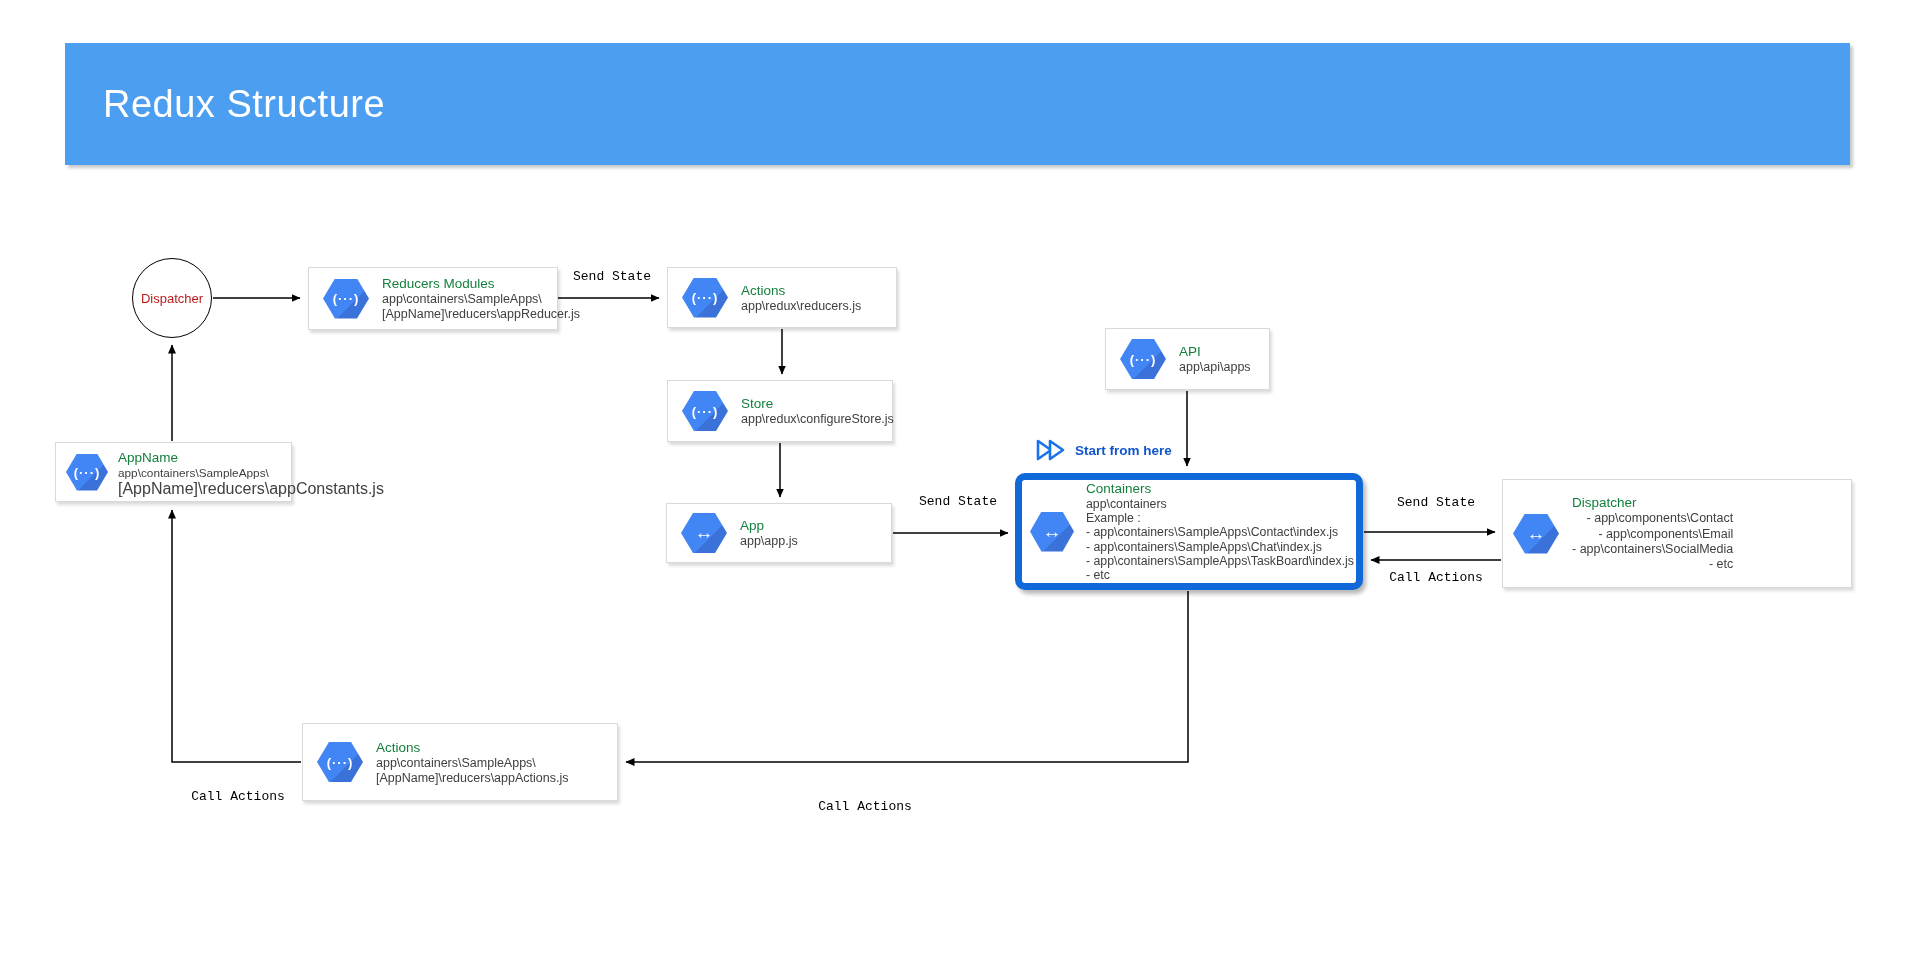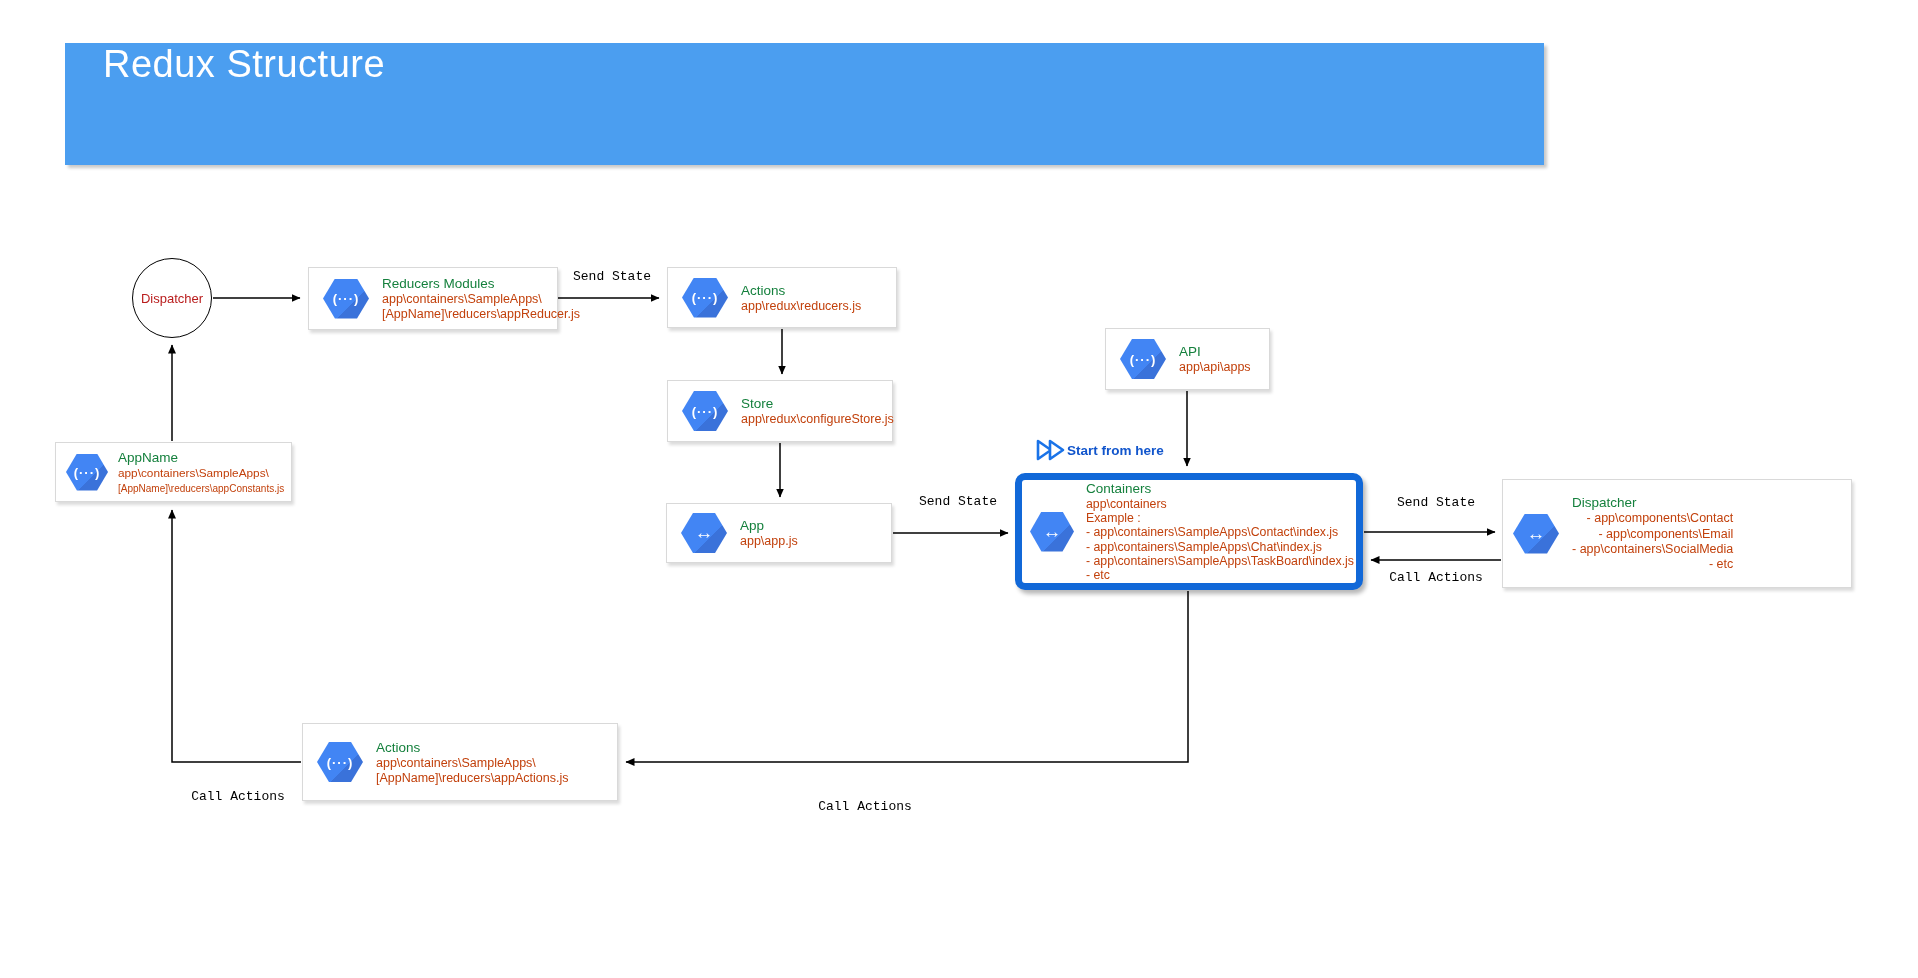--- a/index.html
+++ b/index.html
@@ -2,38 +2,38 @@
 <html><head>
 <meta charset="utf-8">
 <style>
   html,body{margin:0;padding:0;}
   body{
     width:1918px;height:978px;position:relative;background:#ffffff;
     font-family:"Liberation Sans","DejaVu Sans",sans-serif;overflow:hidden;
   }
   
   .banner{
-    position:absolute;left:65px;top:43px;width:1479px;height:122px;
-    background:#4B9EF0;display:flex;align-items:flex-start;
+    position:absolute;left:65px;top:43px;width:1785px;height:122px;
+    background:#4B9EF0;display:flex;align-items:center;
     box-shadow:3px 3px 3px #c9c9c9;
   }
   .banner h1{
     margin:0 0 0 38px;color:#ffffff;font-size:38px;font-weight:500;letter-spacing:0.5px;
   }
   
   svg.edges{position:absolute;left:0;top:0;pointer-events:none;}
   svg.edges line, svg.edges polyline{stroke:#000;stroke-width:1.5;fill:none;}
   
   .node{
     position:absolute;background:#ffffff;border:1px solid #d9d9d9;
     box-shadow:2px 3px 3px rgba(0,0,0,0.14);
     display:flex;align-items:center;gap:13px;padding-left:14px;box-sizing:border-box;
   }
   .node-title{font-size:13.5px;color:#15803d;line-height:17px;}
-  .node-sub{font-size:12.5px;color:#c2410c;line-height:15px;}
+  .node-sub{font-size:12.5px;color:#404040;line-height:15px;}
   
   .hex{
     width:46px;height:40px;flex:0 0 46px;
     clip-path:polygon(26% 0,74% 0,100% 50%,74% 100%,26% 100%,0 50%);
     background:linear-gradient(315deg,#3A72DA 38%,#4285F4 38%);
     display:flex;align-items:center;justify-content:center;color:#fff;
   }
   .hex .g-code{font-size:13px;font-weight:bold;letter-spacing:1px;}
   .hex .g-comp{font-size:19px;font-weight:bold;}
   
@@ -52,21 +52,21 @@
   .containers-outer .hex{width:44px;height:40px;flex:0 0 44px;}
   .containers-text .node-title{font-size:13.5px;line-height:16px;}
   .containers-text .node-sub{font-size:12.3px;line-height:14.3px;}
   
   .components-text .node-sub{font-size:12.5px;line-height:15.3px;text-align:right;}
   
   .edge-label{
     position:absolute;transform:translateX(-50%);font-size:13px;color:#000;white-space:nowrap;font-family:Liberation Mono, monospace;
   }
   
-  .start-callout{position:absolute;left:1035px;top:438px;display:flex;align-items:center;}
+  .start-callout{position:absolute;left:1035px;top:438px;display:flex;align-items:center;gap:8px;}
   .start-callout .txt{color:#1155CC;font-size:13.5px;font-weight:bold;}
 </style>
 </head>
 <body>
 
 <div class="banner">
   <h1>Redux Structure</h1>
 </div>
 
 <svg class="edges" width="1918" height="978">
@@ -179,21 +179,21 @@
   </div>
 </div>
 
 <div class="node" style="left:55px;top:442px;width:237px;height:60px;gap:10px;padding-left:10px">
   <span class="hex" style="width:42px;height:37px;flex:0 0 42px">
       <span class="g-code">(···)</span>
     </span>
   <div>
     <div class="node-title">AppName</div>
     <div class="node-sub" style="font-size:11.8px">app\containers\SampleApps\</div>
-    <div class="node-sub" style="font-size:10px">[AppName]\reducers\appConstants.js</div>
+    <div class="node-sub" style="font-size:16px">[AppName]\reducers\appConstants.js</div>
   </div>
 </div>
 
 <div class="node" style="left:302px;top:723px;width:316px;height:78px">
   <span class="hex">
       <span class="g-code">(···)</span>
     </span>
   <div>
     <div class="node-title">Actions</div>
     <div class="node-sub">app\containers\SampleApps\</div>

